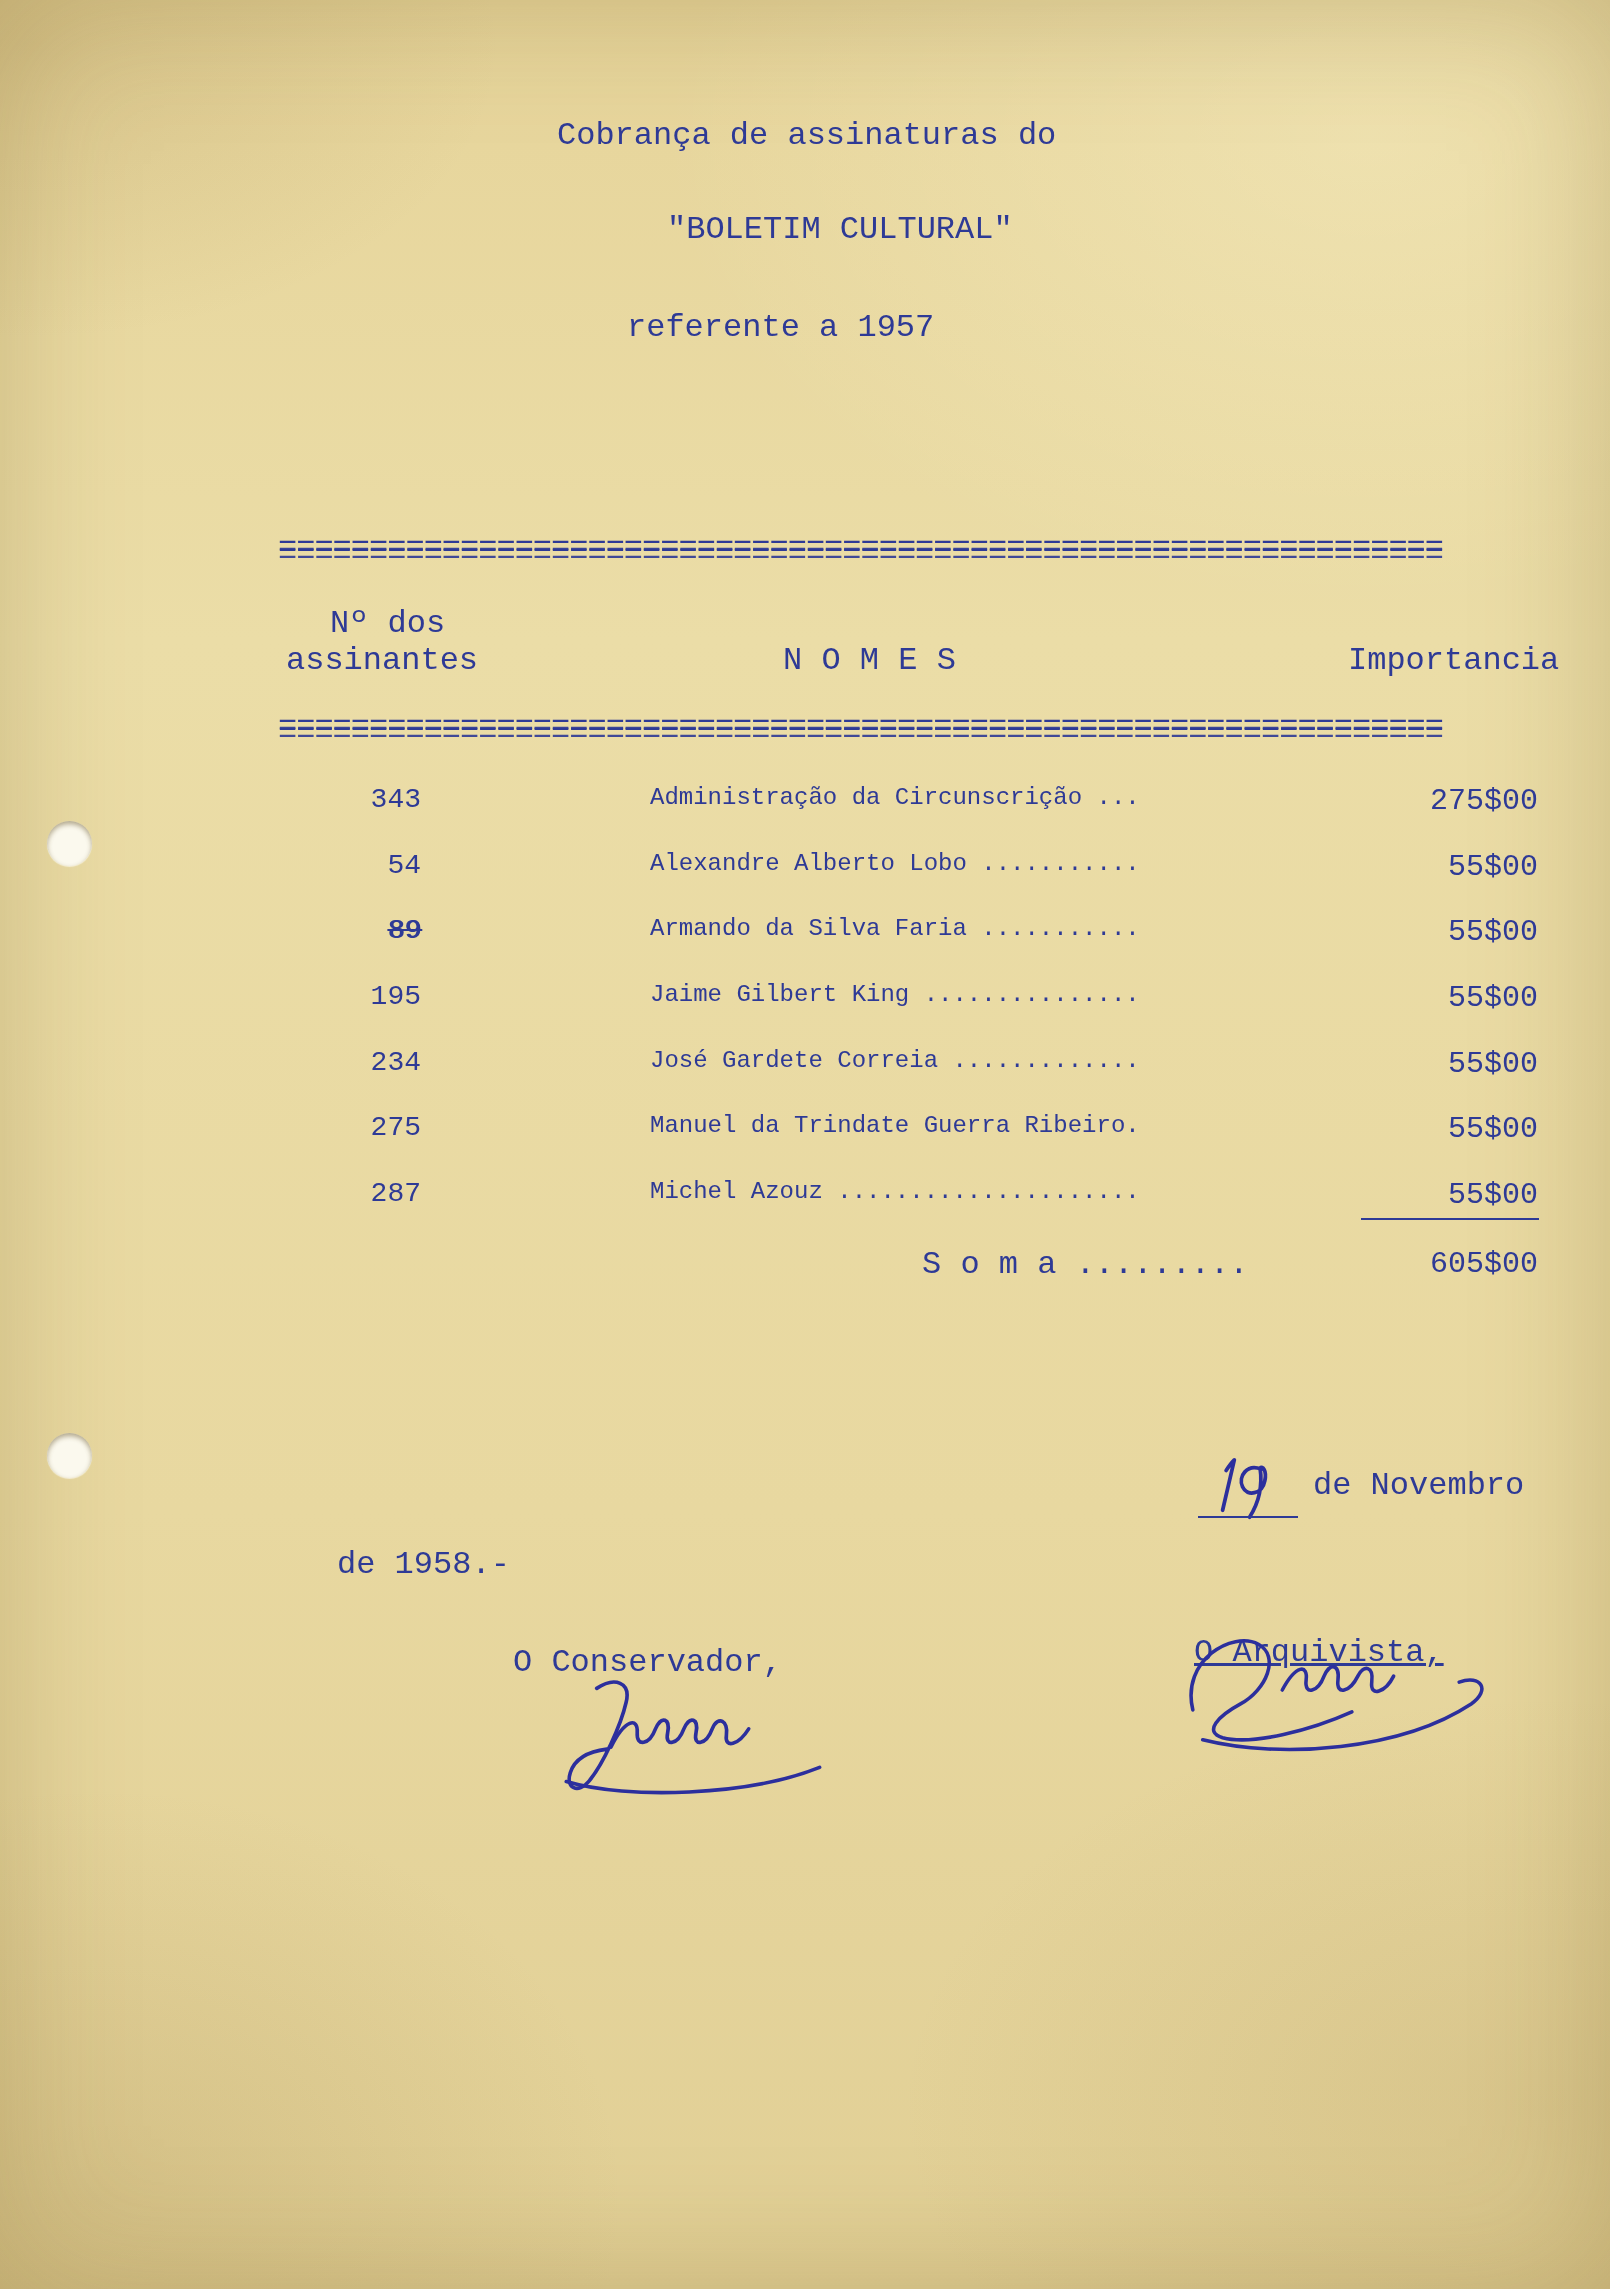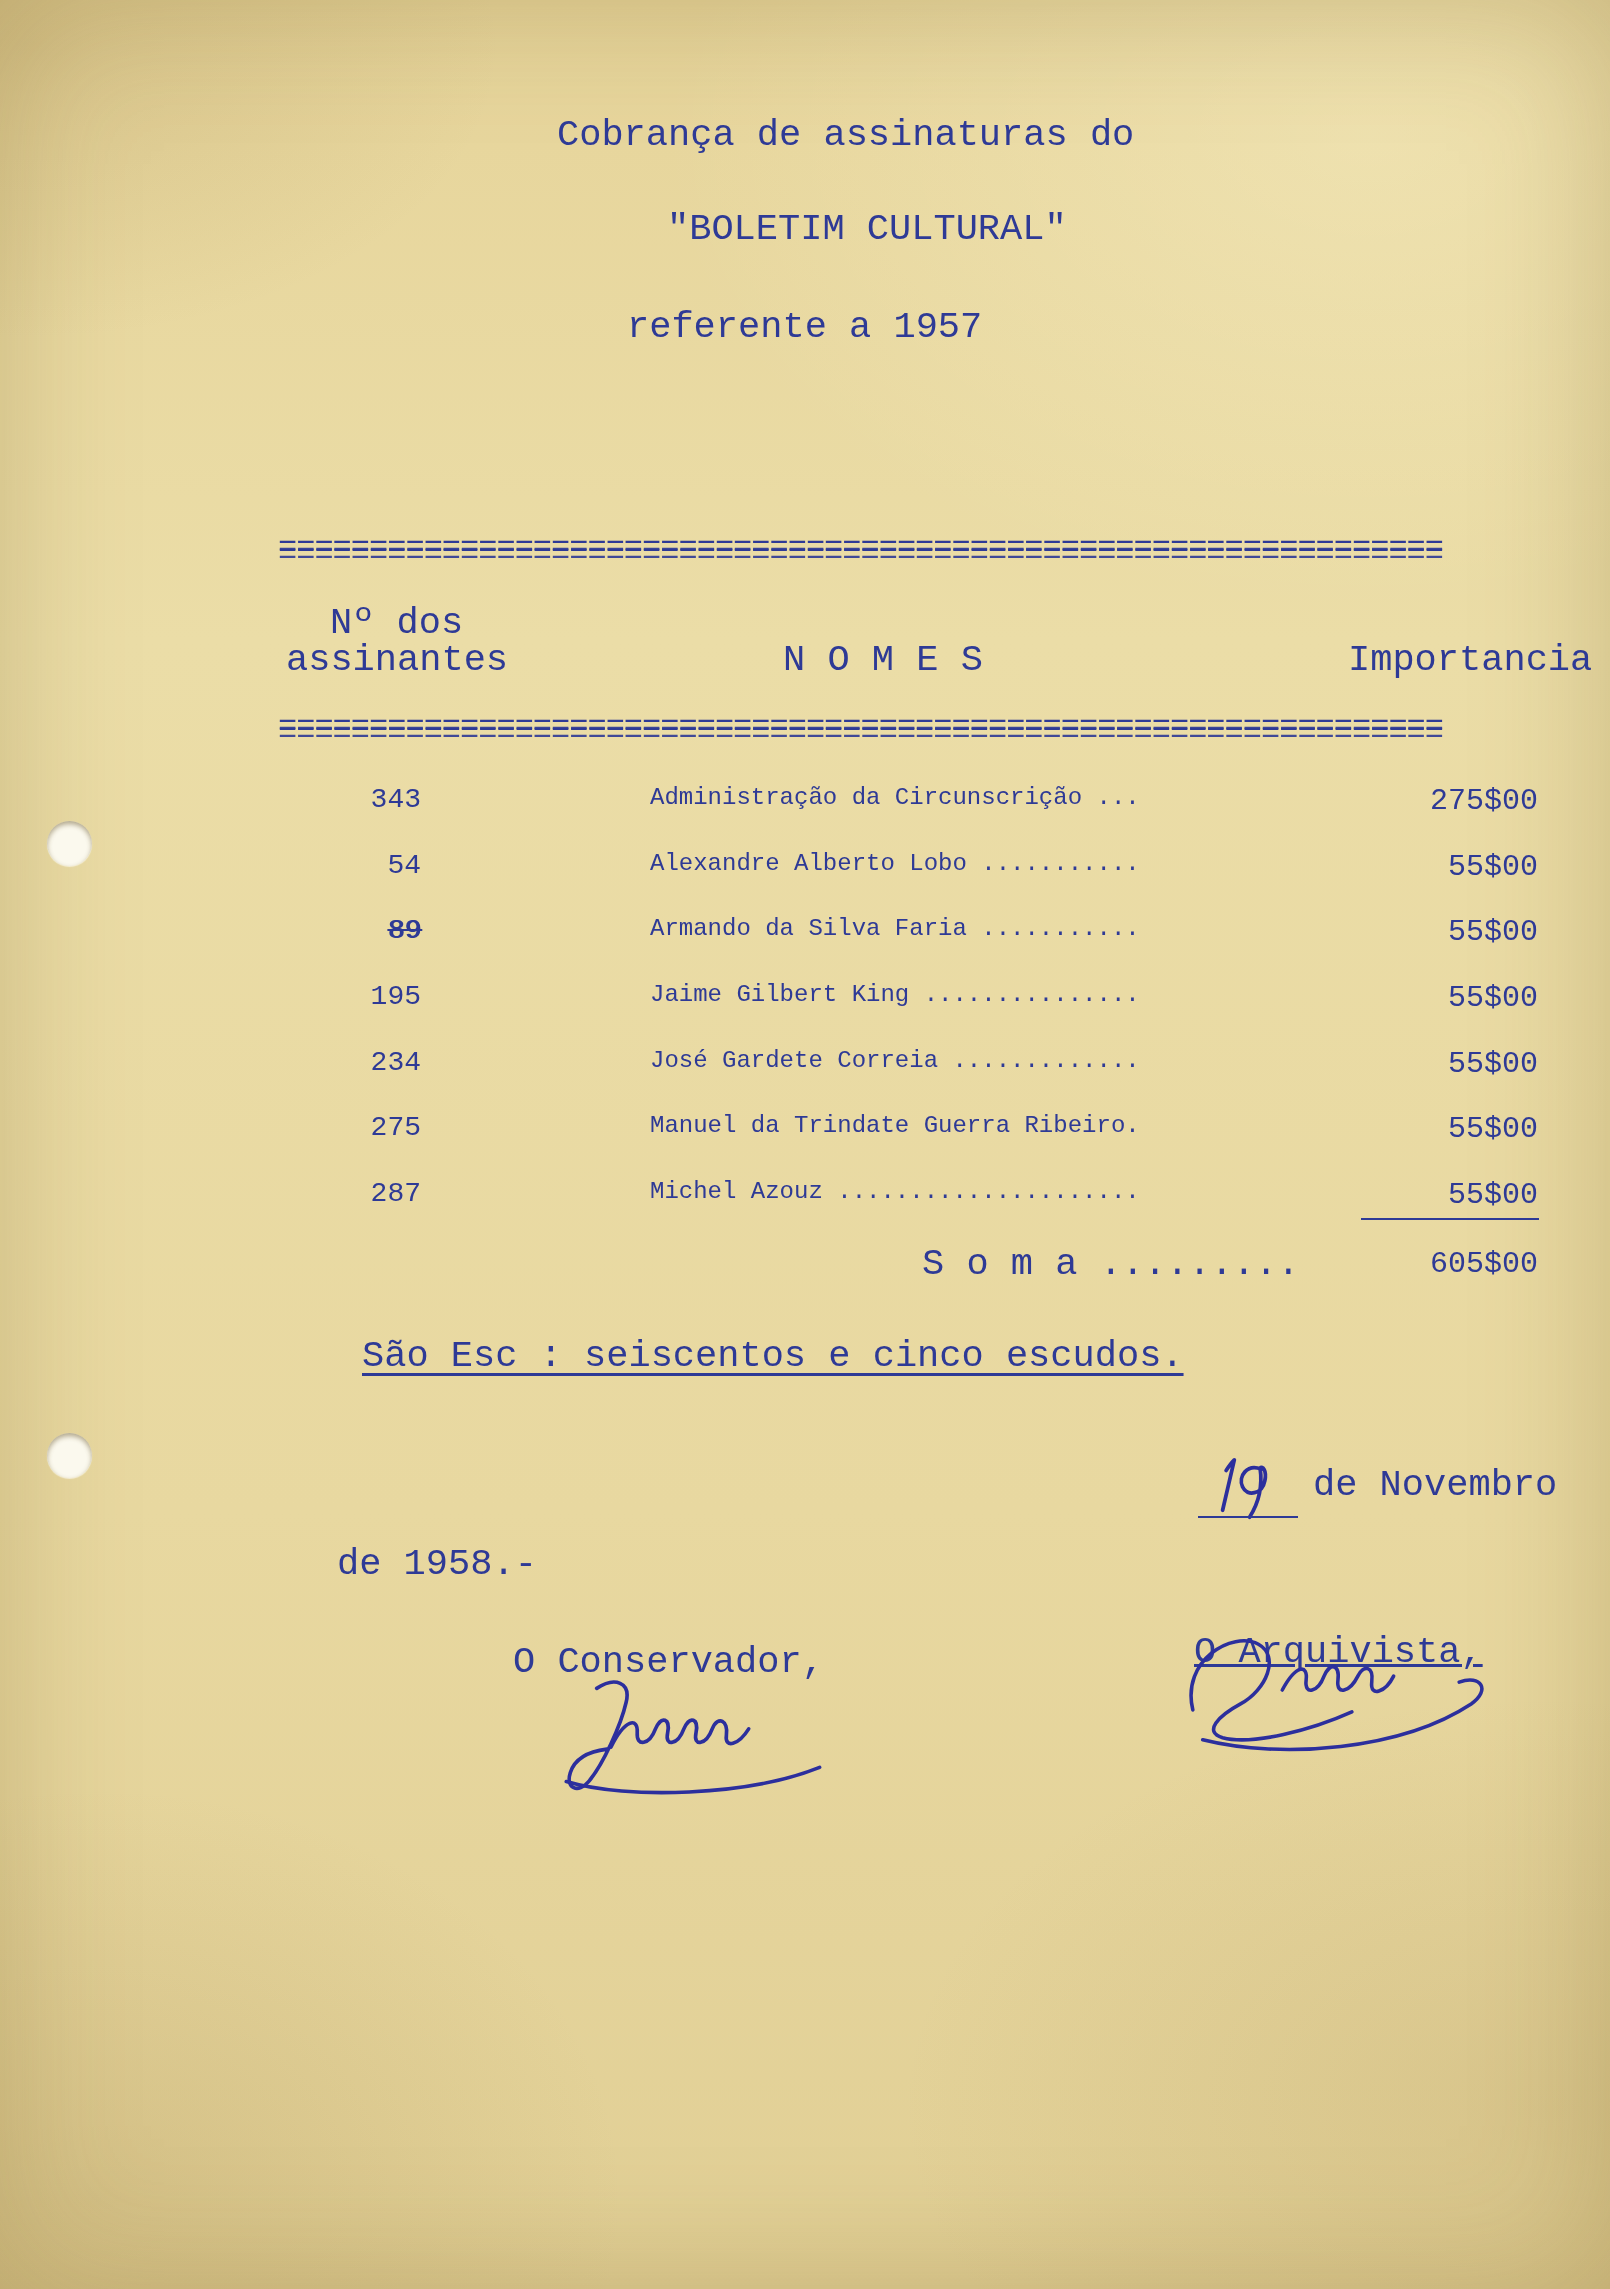--- a/index.html
+++ b/index.html
@@ -11,21 +11,21 @@
     font-family:"Liberation Mono","DejaVu Sans Mono",monospace;
     background:
       radial-gradient(1176px 784px at 85% 6%, rgba(255,250,215,0.30), transparent 60%),
       radial-gradient(882px 686px at 6% 96%, rgba(140,110,50,0.16), transparent 60%),
       radial-gradient(1078px 686px at 96% 92%, rgba(150,120,60,0.14), transparent 60%),
       radial-gradient(784px 490px at 2% 2%, rgba(130,100,45,0.14), transparent 60%),
       linear-gradient(180deg,#e6d49a 0%,#ebdda7 28%,#e8d8a0 66%,#e1cf95 100%);
     box-shadow:inset 0 0 137px rgba(115,88,30,0.28);
     color:#2e3a96;
   }
-  .txt{position:absolute;white-space:pre;font-size:37px;line-height:35px;color:#2e3a96;}
+  .txt{position:absolute;white-space:pre;font-size:32px;line-height:35px;color:#2e3a96;}
   .bold{font-weight:bold;color:#28338f;letter-spacing:1px;}
   .sep{position:absolute;left:278px;width:1274px;height:25.5px;font-size:32px;letter-spacing:-1px;color:#2e3a96;}
   .sep .bar{position:absolute;left:0;top:0;white-space:pre;}
   .sep .bar2{top:6.9px;opacity:0.9;}
   .num-cell{position:absolute;left:294px;width:127px;text-align:right;font-size:28px;white-space:pre;}
   .name-cell{position:absolute;left:650px;font-size:24px;white-space:pre;}
   .val-cell{position:absolute;left:1353px;width:185px;text-align:right;font-size:30px;white-space:pre;}
   .overstruck{text-decoration:line-through;text-shadow:1.3px 0 currentColor;}
   .underline-note{text-decoration:underline;text-underline-offset:6.9px;text-decoration-thickness:2.9px;}
   .hole{
@@ -100,21 +100,20 @@
     <span class="num-cell" style="top:1178px;">287</span>
     <span class="name-cell" style="top:1178px;">Michel Azouz .....................</span>
     <span class="val-cell" style="top:1178px;">55$00</span>
   </div>
 
   <div class="amount-underline" style="left:1361px;top:1218px;width:178px;"></div>
 
   <div class="txt" style="left:922px;top:1247px;">S o m a .........</div>
   <span class="val-cell" style="top:1247px;">605$00</span>
 
-  <div class="txt underline-note" style="left:362px;top:1339px;">São Esc : seiscentos e cinco escudos.</div>
 
   <svg class="hand" style="position:absolute;left:1198px;top:1449px;" width="82" height="78" viewBox="0 0 70 66">
     <path d="M24,18 C28,12 31,9 31,9 L21,52"></path>
     <path d="M54,17 C42,12 34,23 38,32 C42,41 55,38 57,27 C59,18 55,14 53,16 C55,30 53,44 44,58"></path>
   </svg>
   <div class="day-underline" style="left:1198px;top:1516px;width:100px;"></div>
   <div class="txt" style="left:1313px;top:1468px;">de Novembro</div>
   <div class="txt" style="left:337px;top:1547px;">de 1958.-</div>
 
   <div class="txt" style="left:513px;top:1645px;">O Conservador,</div>

